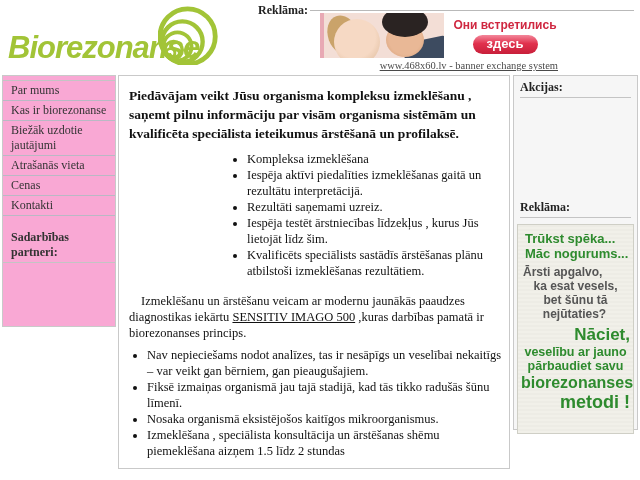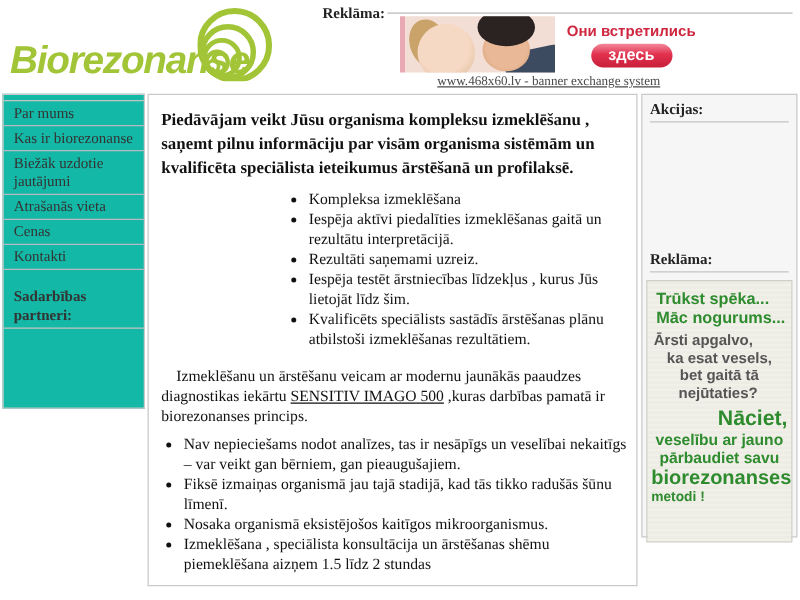--- a/index.html
+++ b/index.html
@@ -44,27 +44,27 @@
     position:absolute;left:132px;top:5px;width:106px;text-align:center;
     font-family:"Liberation Sans", sans-serif;font-weight:bold;font-size:12px;
     color:var(--banner-red,#cf2740);
   }
   .banner-btn{
     display:inline-block;margin-top:3px;padding:1px 14px 3px 14px;border-radius:10px;
     background:linear-gradient(180deg,#f3889b 0%,#e1314d 45%,#c81f3a 100%);
     color:#ffffff;font-weight:bold;font-size:13px;cursor:pointer;
   }
   .banner-link{
-    position:absolute;left:320px;top:60px;width:238px;text-align:center;
+    position:absolute;left:320px;top:60px;width:238px;text-align:right;
     font-size:10.5px;color:#4a4a4a;text-decoration:underline;cursor:pointer;
   }
   
   .sidebar{
     position:absolute;left:2px;top:75px;width:112px;height:250px;
-    background:#14b8a6;border:1px solid #c9c9c9;
+    background:#f9a8d4;border:1px solid #c9c9c9;
   }
   .menu{list-style:none;margin:4px 0 0 0;padding:0;border-top:1px solid #c4c4c4;}
   .menu li{
     font-size:12px;color:#333333;padding:2px 2px 2px 8px;
     border-bottom:1px solid #b9b9c4;cursor:pointer;
   }
   .partners{
     margin:14px 0 0 0;padding:0 0 2px 8px;font-weight:bold;font-size:12px;color:#333;
     border-bottom:1px solid #c4c4c4;
   }
@@ -102,21 +102,21 @@
   .adbox .g{color:var(--ad-green,#2e8b2e);}
   .adbox .d{color:#555555;}
   .ad-l1,.ad-l2{font-size:13px;text-align:left;padding-left:4px;}
   .ad-l3{font-size:12px;text-align:left;padding-left:2px;margin-top:4px;}
   .ad-l4{font-size:12px;text-align:center;}
   .ad-l5{font-size:12px;text-align:center;}
   .ad-l6{font-size:12px;text-align:center;padding-right:2px;}
   .ad-l7{font-size:17px;text-align:right;margin-top:4px;}
   .ad-l8,.ad-l9{font-size:12.5px;text-align:center;}
   .ad-l10{font-size:16px;margin-top:1px;}
-  .ad-l11{font-size:11px;text-align:left;}
+  .ad-l11{font-size:18px;text-align:right;}
 </style>
 </head>
 <body>
 
 <div class="logo-text">Biorezonanse</div>
 
 <div class="logo-rings">
   <svg width="68" height="62" viewBox="0 0 70 64">
     <circle cx="30.5" cy="34.5" r="28.5" fill="none" stroke="#a2c437" stroke-width="5"></circle>
     <circle cx="25" cy="40" r="21" fill="none" stroke="#a2c437" stroke-width="4.5"></circle>
@@ -179,21 +179,21 @@
 
 <div class="rightcol">
   <div class="rc-head">Akcijas:</div>
   <div class="rc-head second">Reklāma:</div>
 
   <div class="adbox">
     <div class="g ad-l1">Trūkst spēka...</div>
     <div class="g ad-l2">Māc nogurums...</div>
     <div class="d ad-l3">Ārsti apgalvo,</div>
     <div class="d ad-l4">ka esat vesels,</div>
-    <div class="d ad-l5">bet gaitā tā</div>
+    <div class="d ad-l5">bet šūnu tā</div>
     <div class="d ad-l6">nejūtaties?</div>
     <div class="g ad-l7">Nāciet,</div>
     <div class="g ad-l9">veselību ar jauno</div>
     <div class="g ad-l8">pārbaudiet savu</div>
     <div class="g ad-l10">biorezonanses</div>
     <div class="g ad-l11">metodi !</div>
   </div>
 </div>
 
 </body></html>

